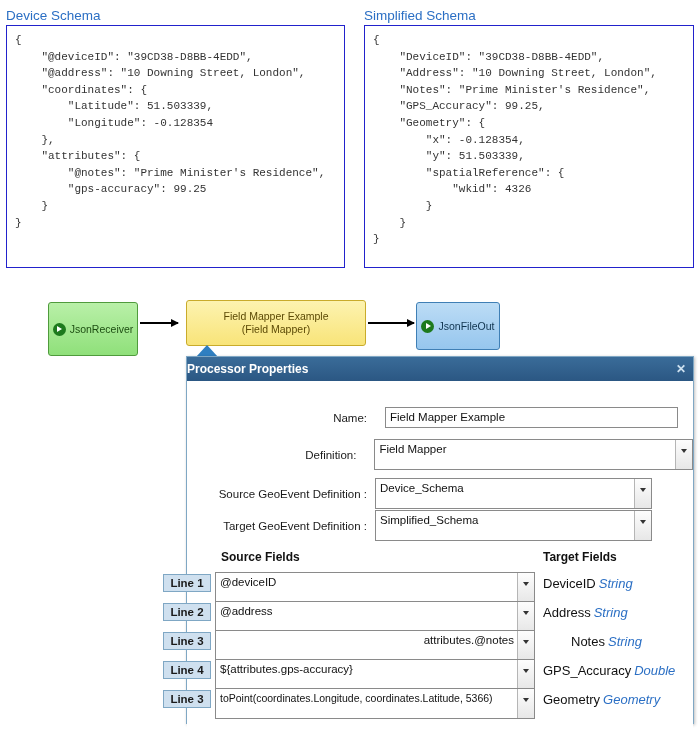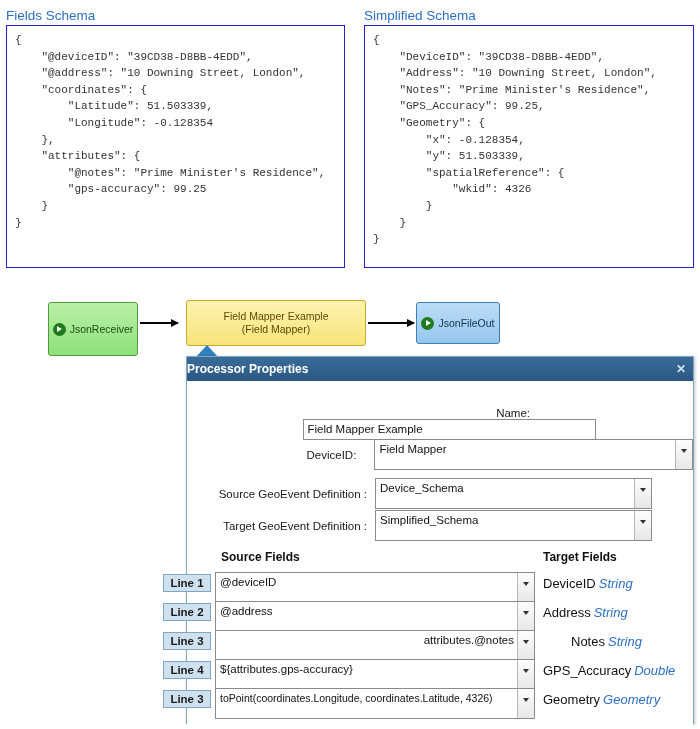--- a/index.html
+++ b/index.html
@@ -218,21 +218,21 @@
   }
   .target-field .type {
     color: #2b6fc4;
     font-style: italic;
     margin-left: 3px;
   }
 </style>
 </head>
 <body>
 
-<div class="panel-title" style="left:6px; top:8px;">Fields Schema</div>
+<div class="panel-title" style="left:6px; top:8px;">Device Schema</div>
 <div class="json-box" style="left:6px; top:25px; width:339px; height:243px;">{
     "@deviceID": "39CD38-D8BB-4EDD",
     "@address": "10 Downing Street, London",
     "coordinates": {
         "Latitude": 51.503339,
         "Longitude": -0.128354
     },
     "attributes": {
         "@notes": "Prime Minister's Residence",
         "gps-accuracy": 99.25
@@ -261,41 +261,41 @@
 
 <div class="arrow" style="left:140px; top:322px; width:38px;"></div>
 
 <div class="node node-yellow" style="left:186px; top:300px; width:180px; height:46px; flex-direction:column;">
   <span>Field Mapper Example</span>
   <span>(Field Mapper)</span>
 </div>
 
 <div class="arrow" style="left:368px; top:322px; width:46px;"></div>
 
-<div class="node node-blue" style="left:416px; top:302px; width:84px; height:42px;">
+<div class="node node-blue" style="left:416px; top:302px; width:84px; height:48px;">
   <span class="play-icon blue"></span>
   <span>JsonFileOut</span>
 </div>
 
 <div class="callout"></div>
 
 <div class="dialog">
   <div class="dialog-title">
     <span>Processor Properties</span>
     <span class="dialog-close">✕</span>
   </div>
   <div class="dialog-body">
 
-    <div class="field-row" style="left:0px; top:26px; width:100%;flex-direction:column;">
+    <div class="field-row" style="left:0px; top:26px; width:100%;">
       <div class="field-label" style="width:180px;">Name:</div>
       <div class="textbox" style="width:293px; margin-left:18px;">Field Mapper Example</div>
     </div>
 
     <div class="field-row" style="left:0px; top:58px; width:100%;">
-      <div class="field-label" style="width:180px;">DeviceID:</div>
+      <div class="field-label" style="width:180px;">Definition:</div>
       <div class="combo" style="width:337px; margin-left:18px;">
         <span>Field Mapper</span>
         <span class="caret"></span>
       </div>
     </div>
 
     <div class="field-row" style="left:0px; top:97px; width:100%;">
       <div class="field-label" style="width:180px;">Source GeoEvent Definition :</div>
       <div class="combo" style="width:277px; margin-left:8px;">
         <span>Device_Schema</span>
@@ -355,21 +355,21 @@
           <span class="caret"></span>
         </div>
         <div class="target-field" style="left:356px; top:282px;">
           <span>GPS_Accuracy</span><span class="type">Double</span>
         </div>
       </div>
 
       <div>
         <div class="line-badge" style="left:-24px; top:309px;">Line 3</div>
         <div class="combo" style="position:absolute; left:28px; top:307px; width:320px; font-size:10.5px;">
-          <span>toPoint(coordinates.Longitude, coordinates.Latitude, 4326)</span>
+          <span>toPoint(coordinates.Longitude, coordinates.Latitude, 5366)</span>
           <span class="caret"></span>
         </div>
         <div class="target-field" style="left:356px; top:311px;">
           <span>Geometry</span><span class="type">Geometry</span>
         </div>
       </div>
     </div>
 
   </div>
 </div>

